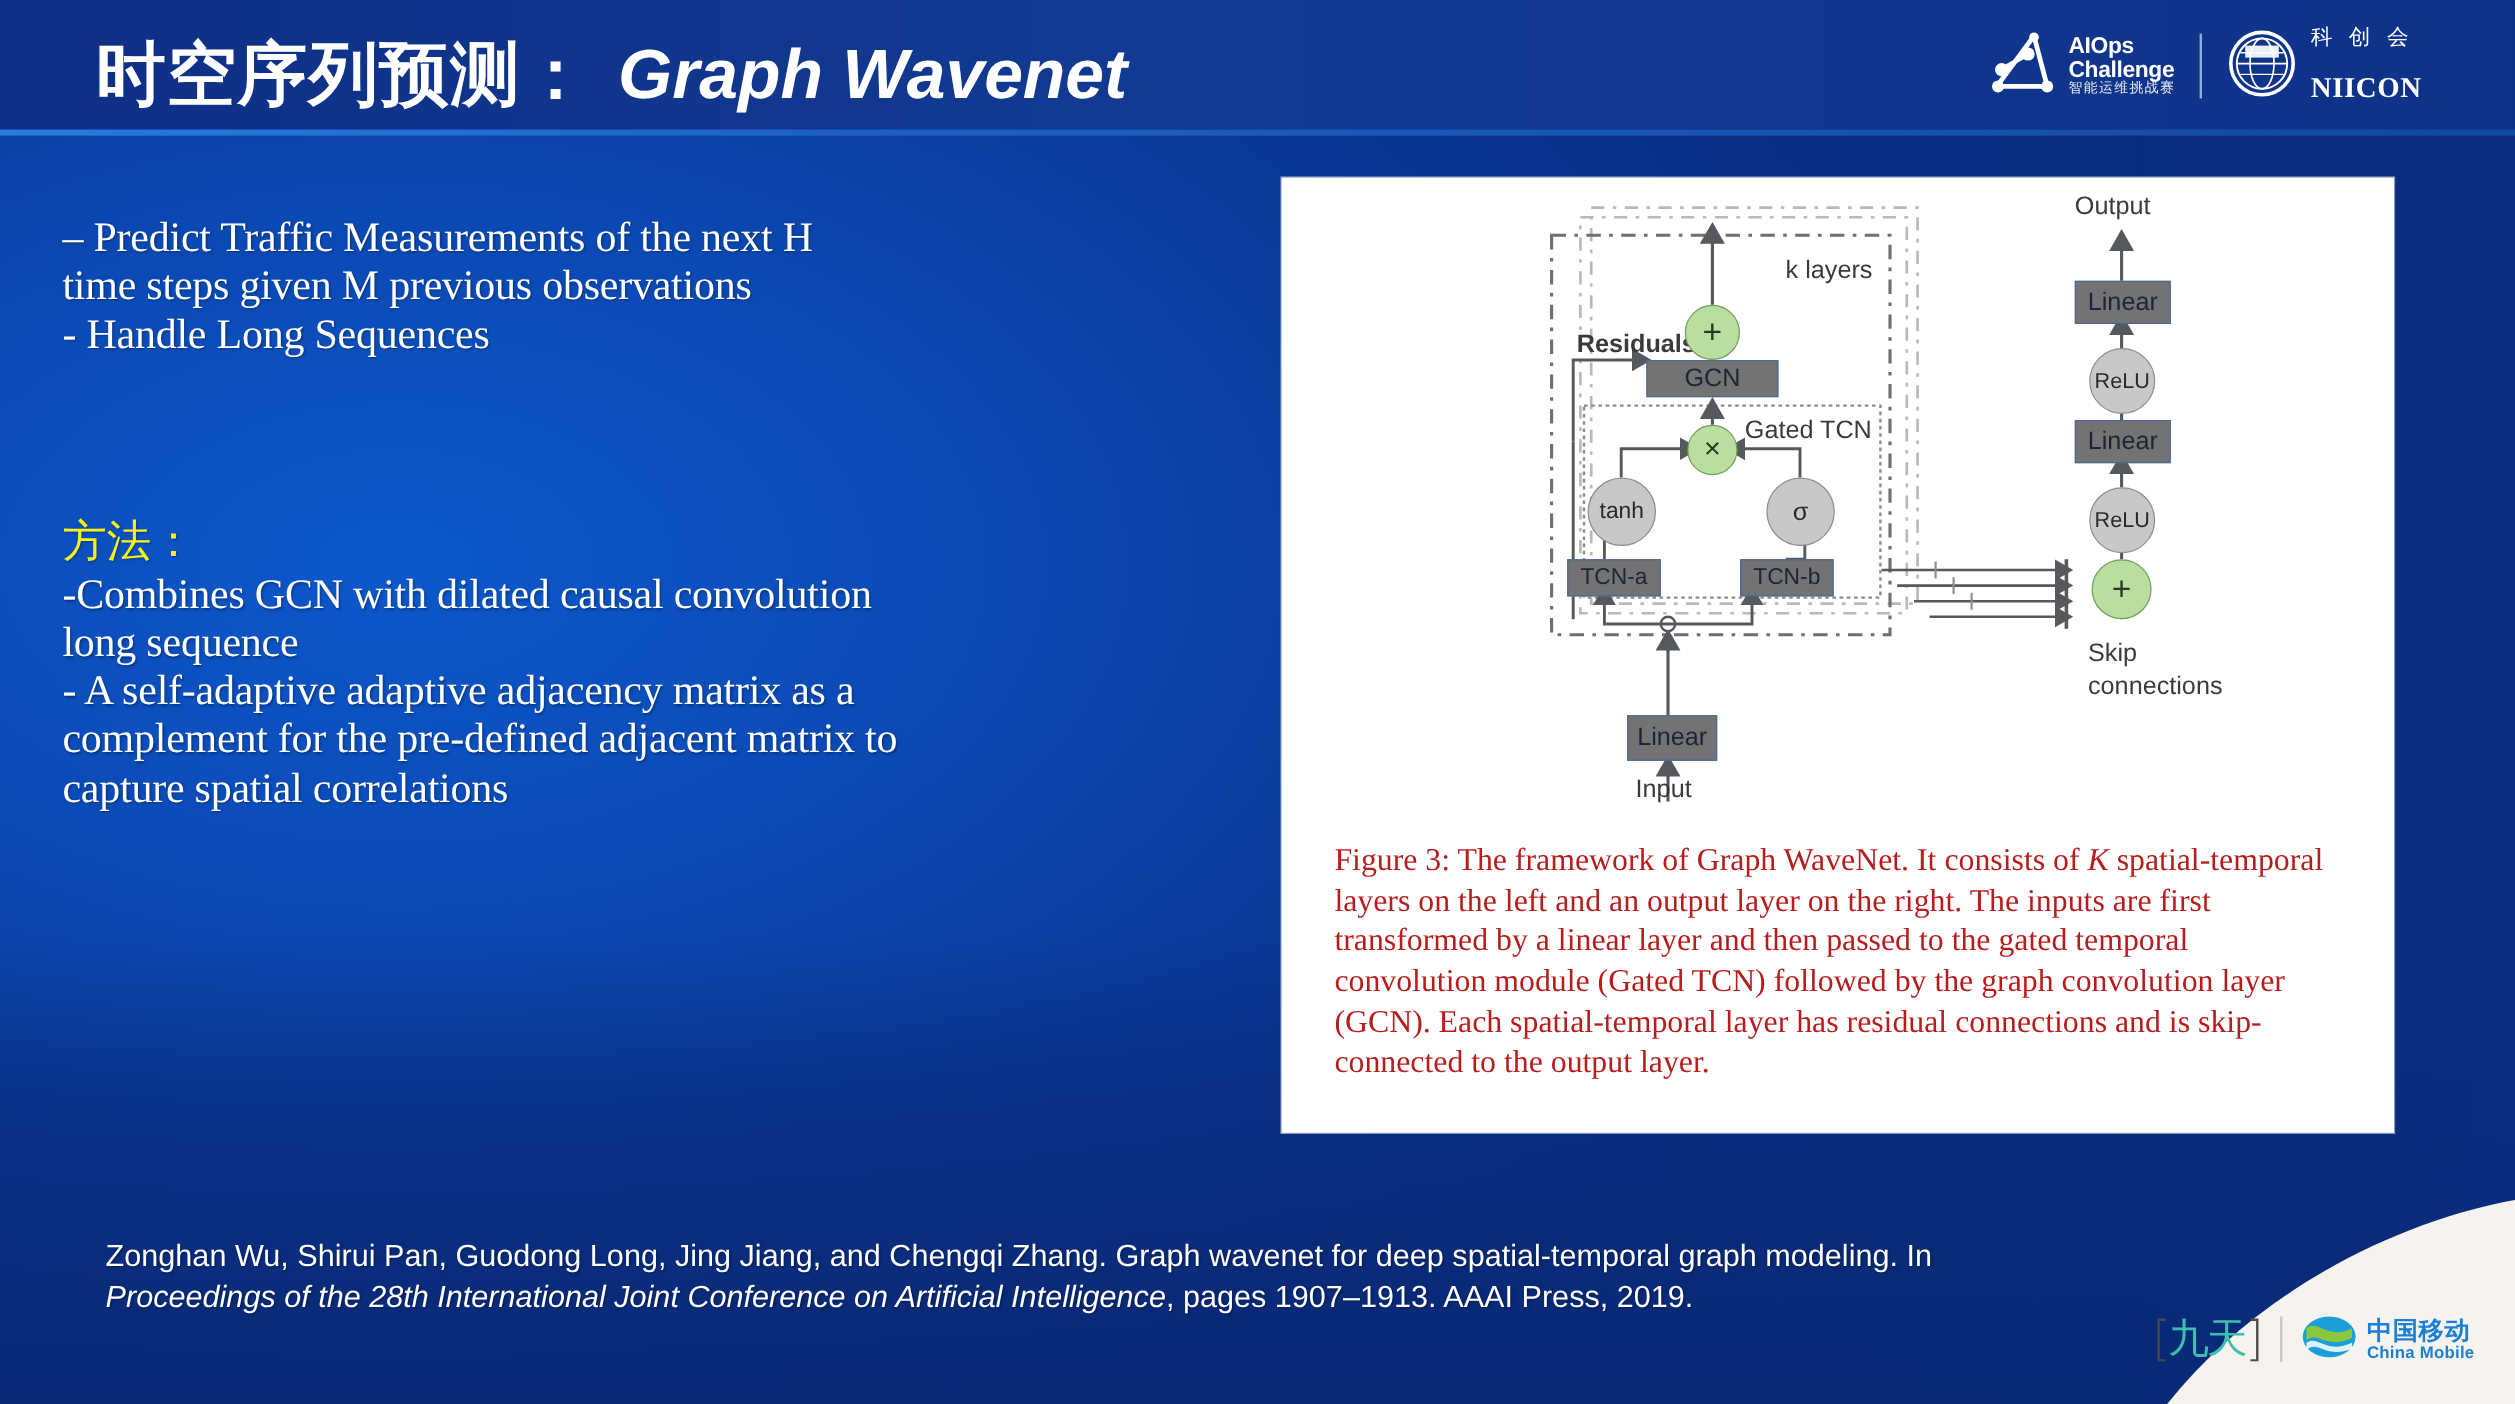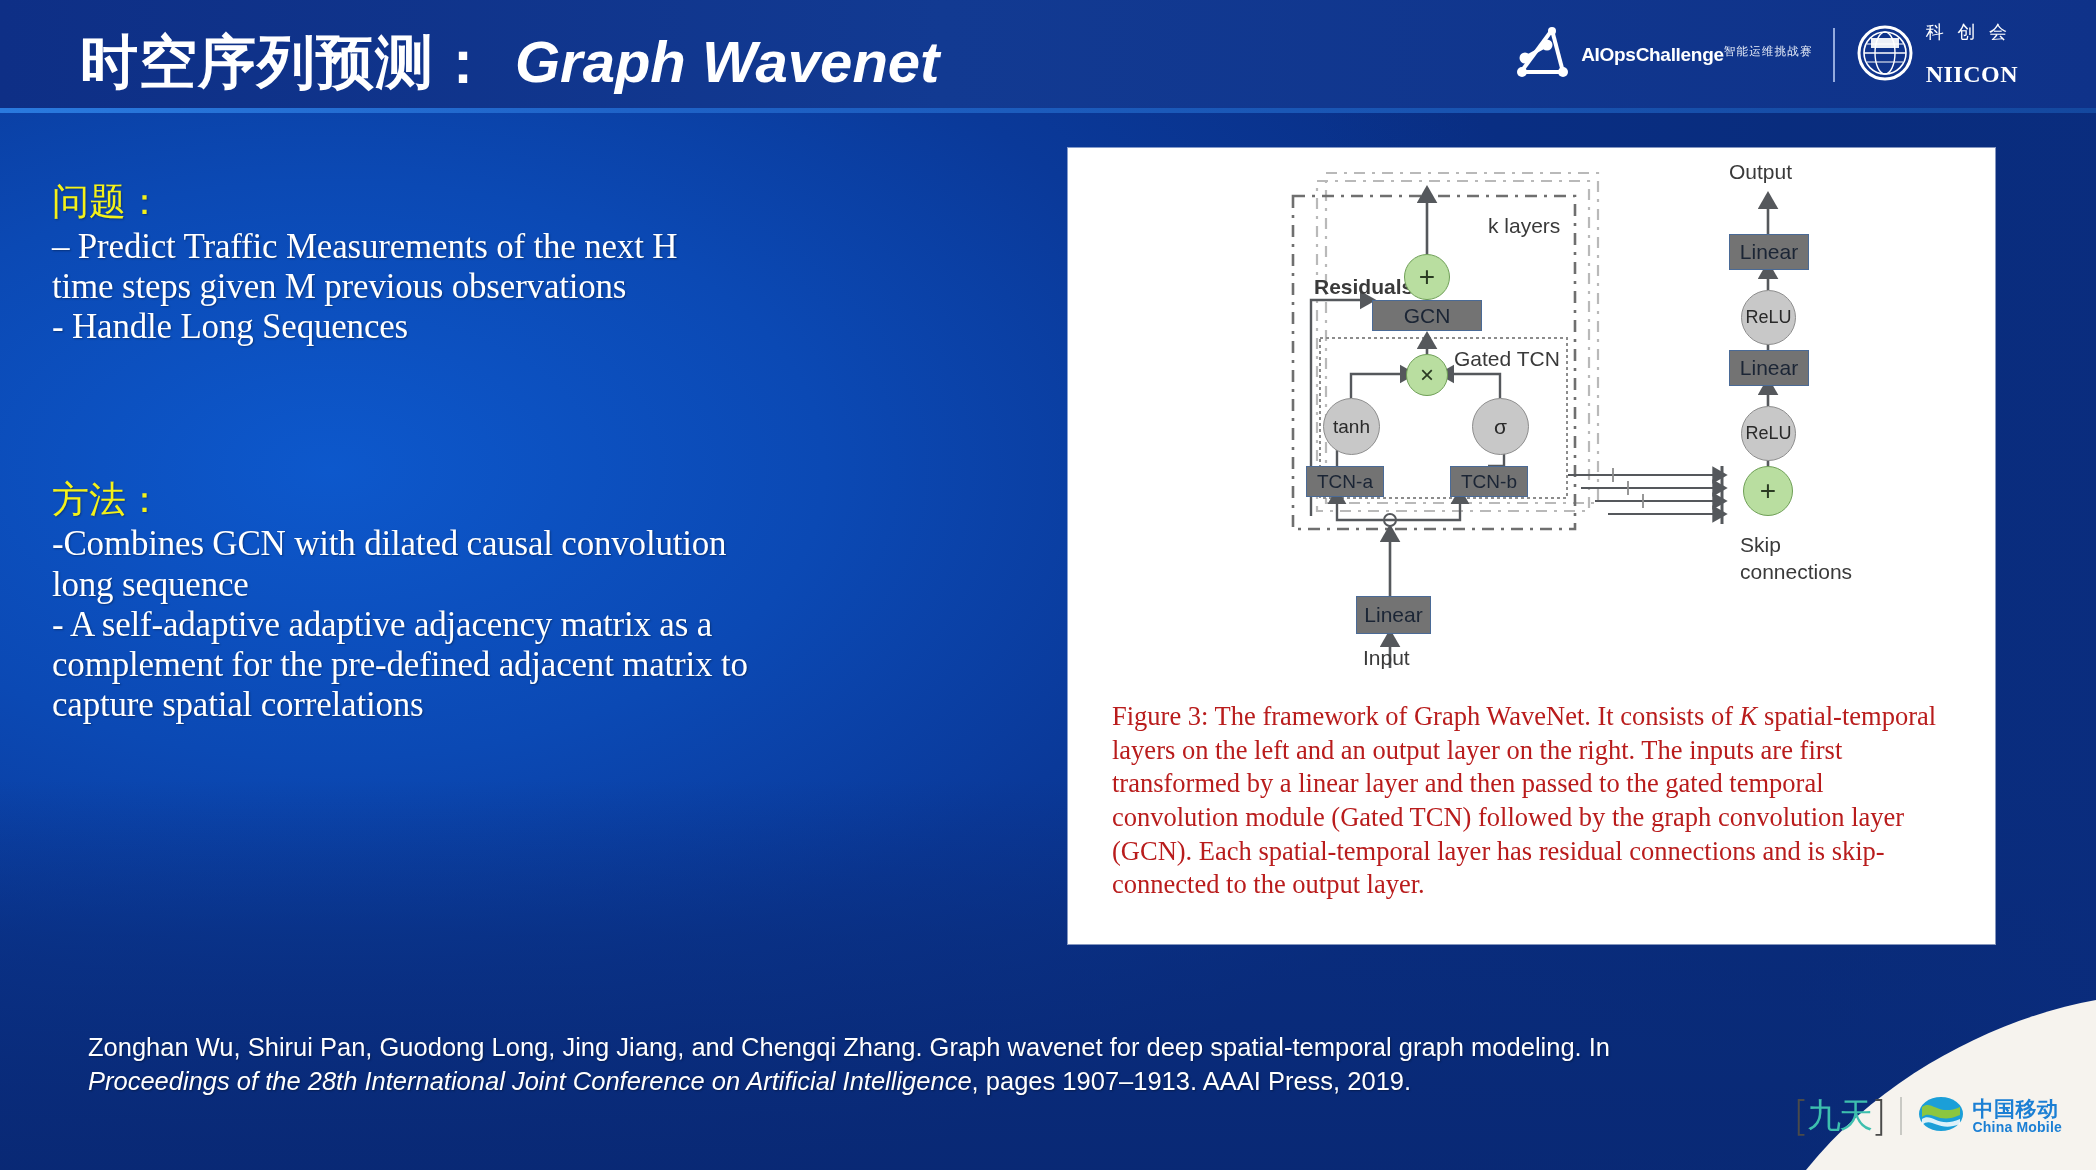--- a/index.html
+++ b/index.html
@@ -80,20 +80,21 @@
     align-items: center;
     gap: 20px;
   }
   .logo-aiops {
     display: flex;
     align-items: center;
     gap: 9px;
   }
   .logo-aiops-text {
     display: flex;
+    flex-direction: column;
     line-height: 1.04;
   }
   .logo-aiops-text .l1, .logo-aiops-text .l2 {
     font-size: 19px;
     font-weight: bold;
     color: #ffffff;
     letter-spacing: -0.3px;
   }
   .logo-aiops-text .l3 {
     font-size: 11.5px;
@@ -356,21 +357,20 @@
       </span>
       <span class="logo-niicon-text">
         <span class="cn">科 创 会</span>
         <span class="en">NIICON</span>
       </span>
     </div>
   </div>
 
   <div class="content-left">
     <div class="section">
-      <div class="section-heading">问题：</div>
       <ul class="bullet-list">
         <li>– Predict Traffic Measurements of the next H</li>
         <li>time steps given M previous observations</li>
         <li>- Handle Long Sequences</li>
       </ul>
     </div>
 
     <div class="gap-block"></div>
 
     <div class="section">

